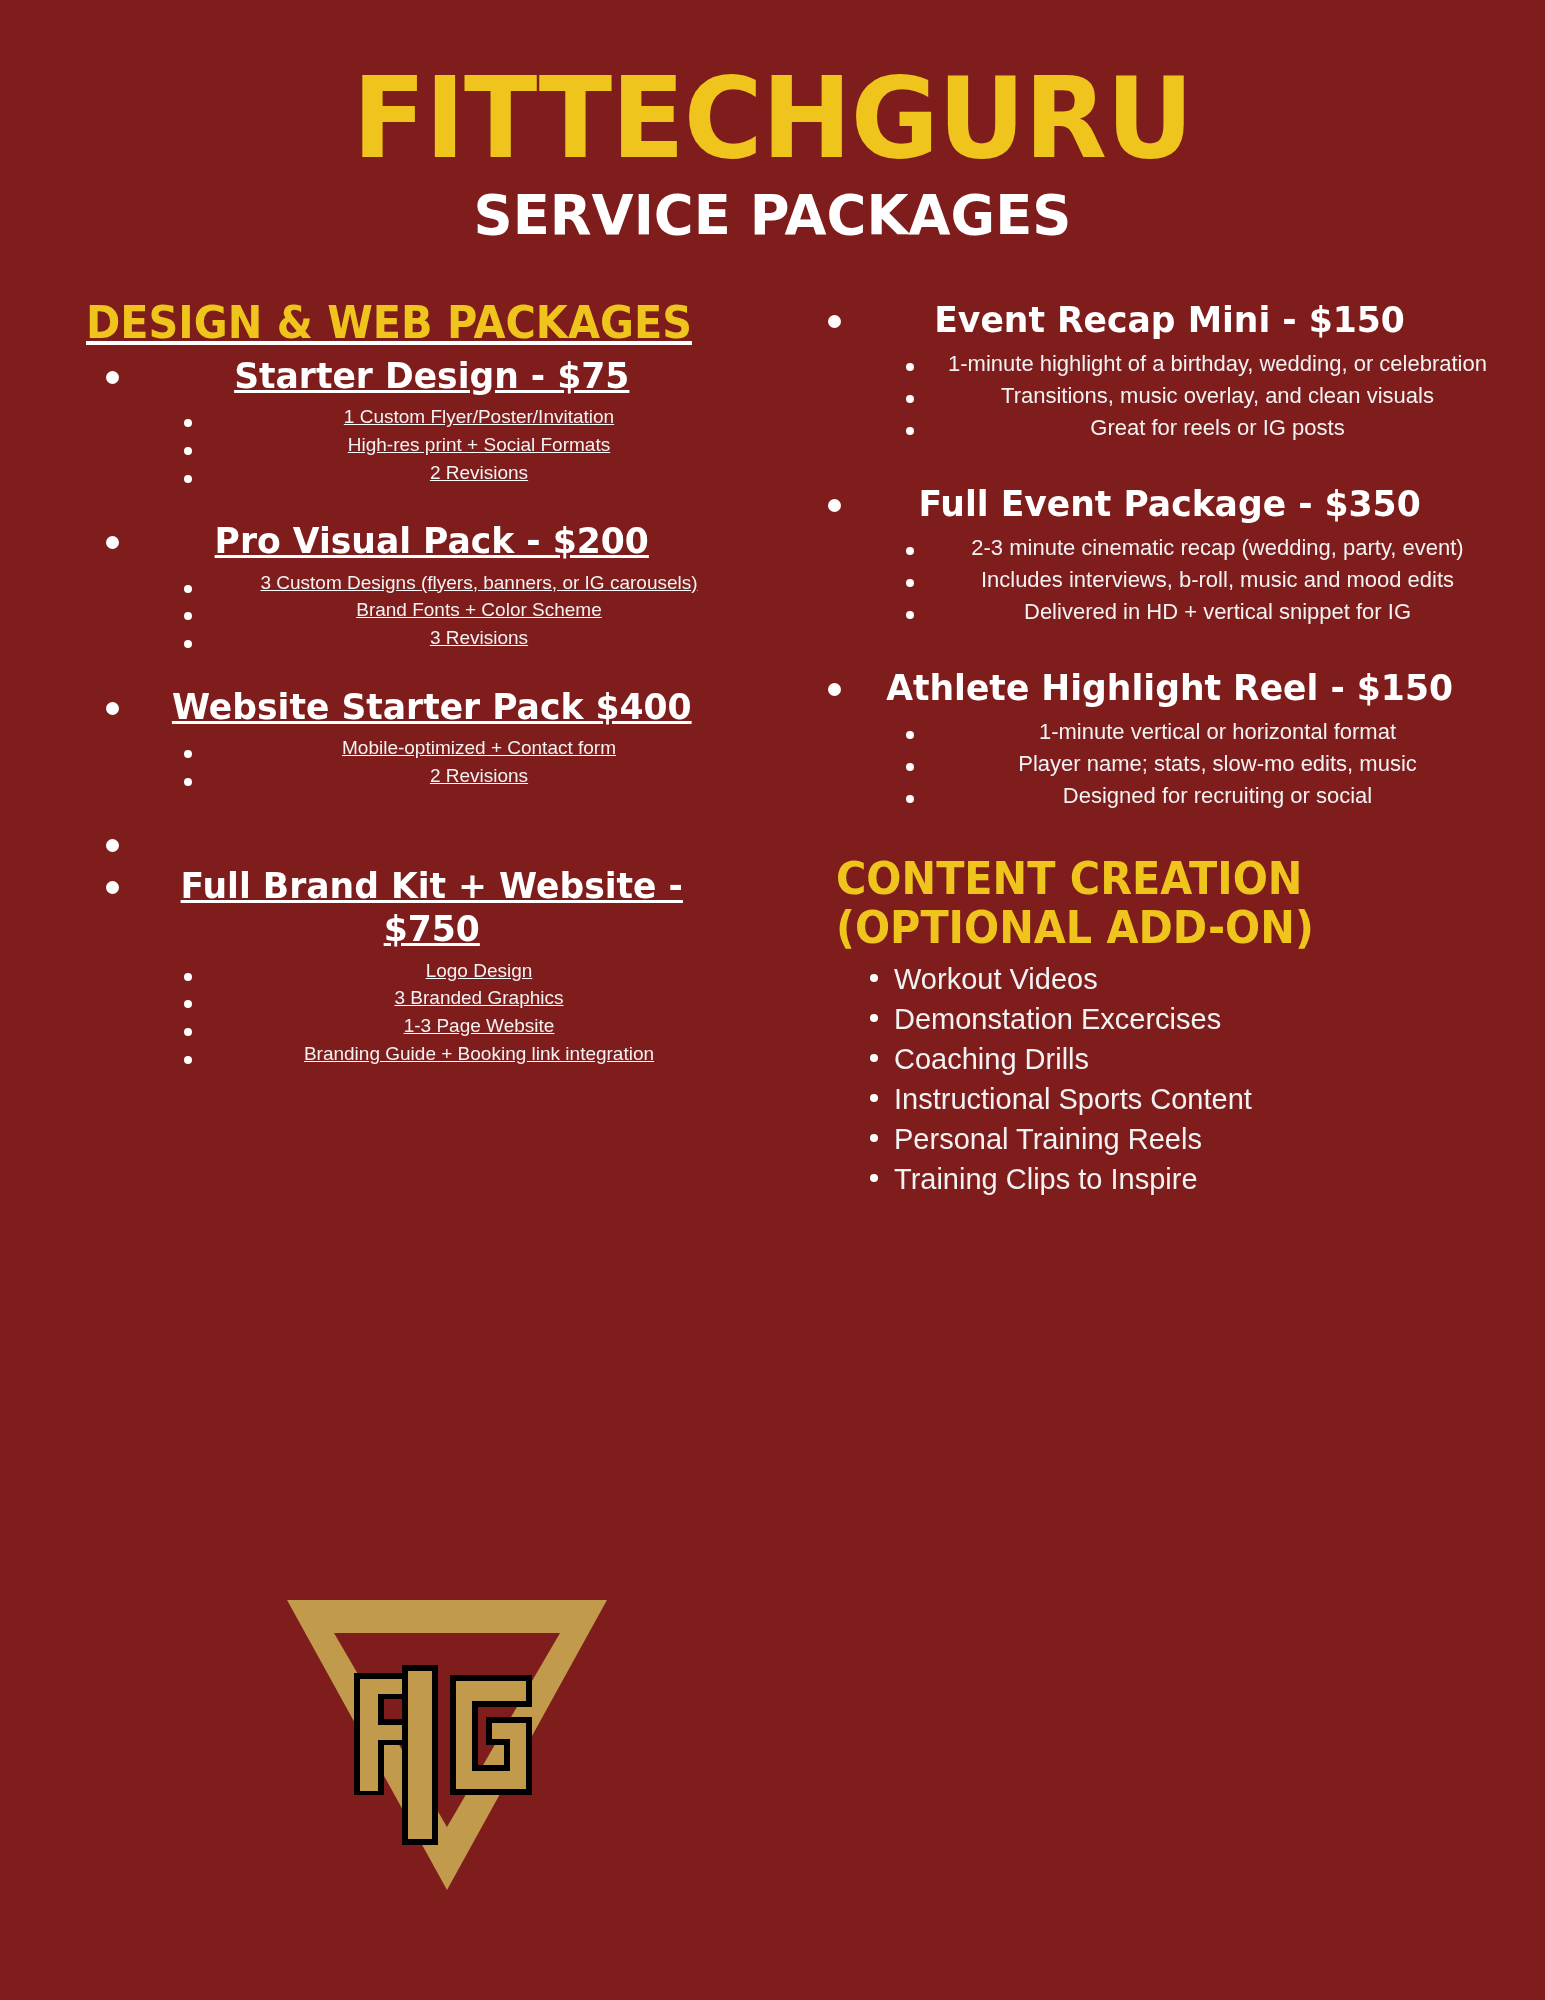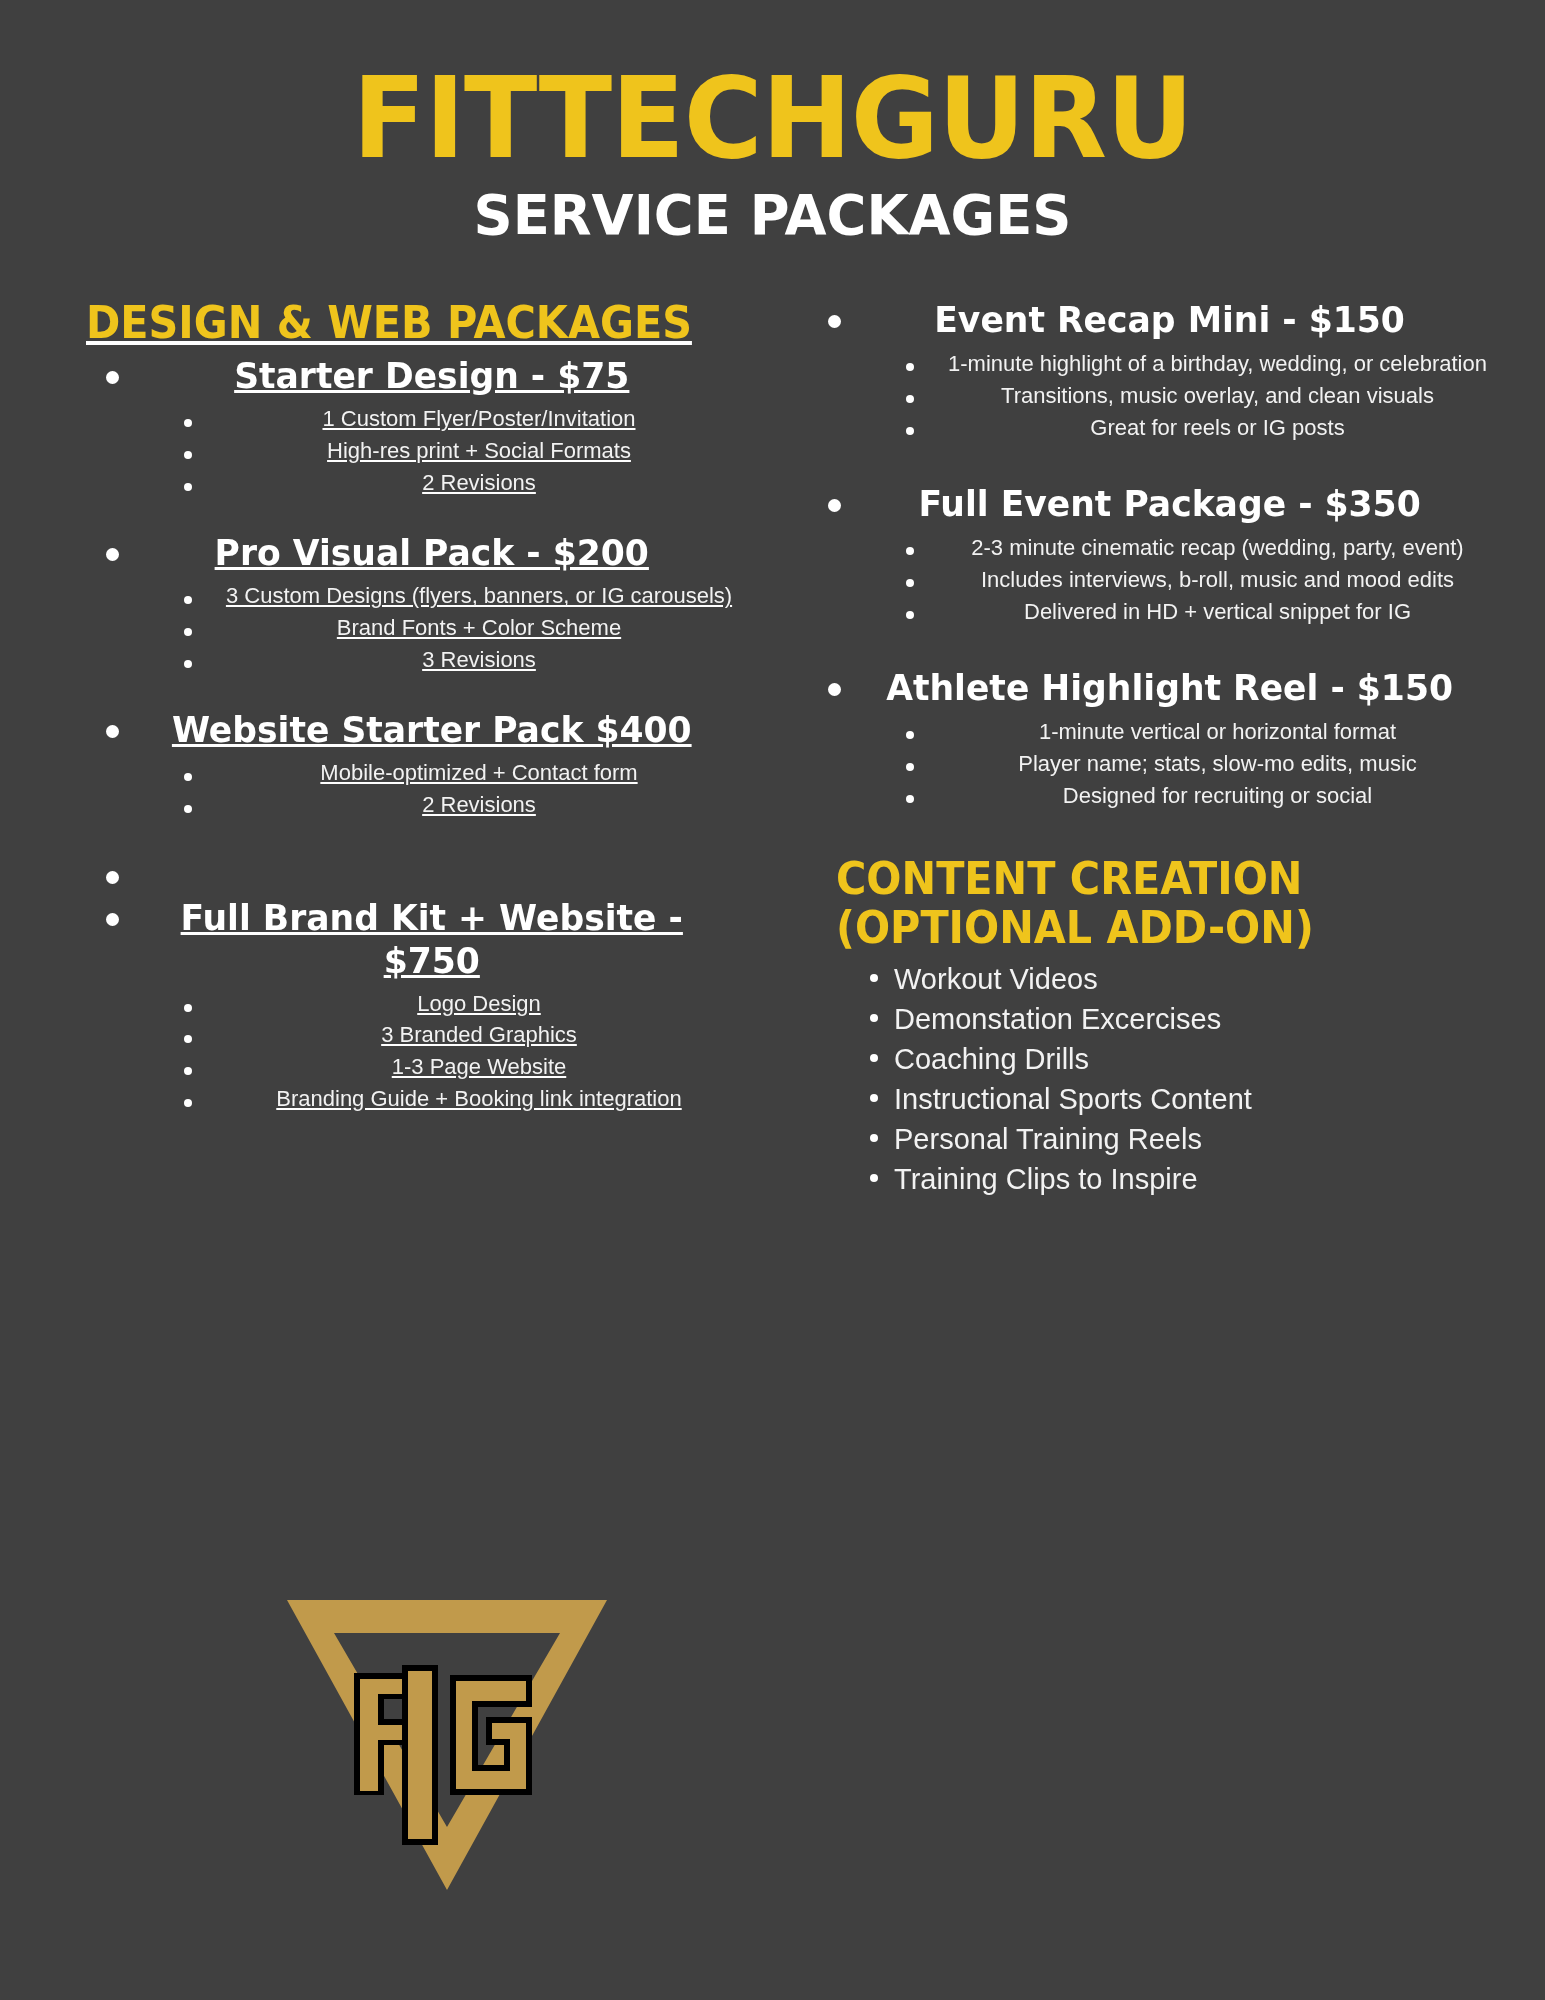--- a/index.html
+++ b/index.html
@@ -12,21 +12,21 @@
     height: 2000px;
     font-family: "Liberation Sans", sans-serif;
     color: #ffffff;
     overflow: hidden;
     position: relative;
   }
   .page {
     position: relative;
     width: 1545px;
     height: 2000px;
-    background: #404040;
+    background: #7f1d1d;
     box-sizing: border-box;
     padding: 0;
   }
   
   .header {
     text-align: center;
     padding-top: 62px;
   }
   .brand-title {
     font-family: "DejaVu Sans", sans-serif;
@@ -115,21 +115,21 @@
     margin-bottom: 8px;
   }
   ul.sub-list {
     list-style: none;
     margin: 0;
     padding: 0 0 0 40px;
   }
   ul.sub-list li {
     position: relative;
     padding-left: 30px;
-    font-size: 22px;
+    font-size: 19px;
     line-height: 1.3;
     color: #f2f2f2;
     margin-bottom: 3px;
   }
   ul.sub-list li::before {
     content: "";
     position: absolute;
     left: 6px;
     top: 14px;
     width: 8px;

